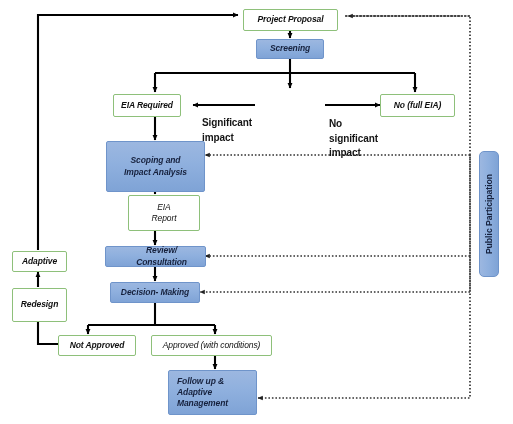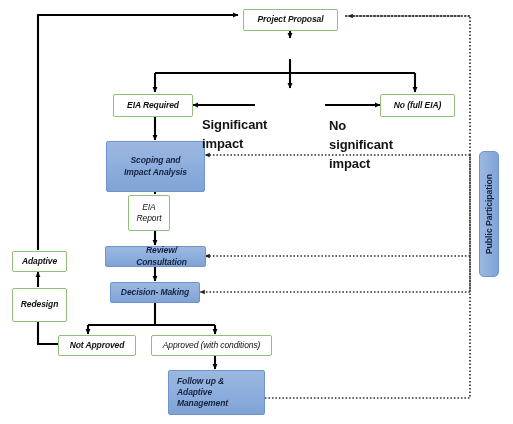--- a/index.html
+++ b/index.html
@@ -28,21 +28,21 @@
     border:1.3px solid #8ec07a;
     color:#101010;
   }
   .blue{
     background:linear-gradient(180deg,#9cb7e0 0%,#8fb0de 45%,#7fa3d6 100%);
     border:1.1px solid #6f94ca;
     color:#16213d;
   }
   .edge-label{
     position:absolute;
-    font-size:13px;
+    font-size:10px;
     font-weight:bold;
     color:#141414;
     line-height:1.45;
     letter-spacing:-0.1px;
     text-align:left;
     white-space:pre-line;
   }
   .vbar{
     position:absolute;
     border-radius:5px;
@@ -128,41 +128,42 @@
       <path d="M470,155 L470,292"></path>
     </g>
 
     <g stroke="#333" stroke-width="1.7" fill="none" stroke-dasharray="1.6,1.9">
       <path d="M460,16 L348,16" marker-end="url(#ahd)"></path>
     </g>
   </svg>
 
   <div class="node green" style="left:243px;top:9px;width:95px;height:22px;">Project Proposal</div>
 
+  <div class="node blue" style="left:256px;top:39px;width:68px;height:20px;">Screening</div>
 
-  <div class="node green" style="left:113px;top:94px;width:80px;height:23px;">EIA Required</div>
+  <div class="node green" style="left:113px;top:94px;width:68px;height:23px;">EIA Required</div>
 
 
   <div class="node green" style="left:380px;top:94px;width:75px;height:23px;">No (full EIA)</div>
 
   <div class="node blue" style="left:106px;top:141px;width:99px;height:51px;white-space:pre-line;">Scoping and
 Impact Analysis</div>
 
-  <div class="node green" style="left:128px;top:195px;width:42px;height:36px;white-space:pre-line;font-weight:normal;">EIA
+  <div class="node green" style="left:128px;top:195px;width:72px;height:36px;white-space:pre-line;font-weight:normal;">EIA
 Report</div>
 
   <div class="node blue" style="left:105px;top:246px;width:101px;height:21px;padding-left:16px;">Review/ Consultation</div>
 
   <div class="node blue" style="left:110px;top:282px;width:90px;height:21px;">Decision- Making</div>
 
   <div class="node green" style="left:58px;top:335px;width:78px;height:21px;">Not Approved</div>
 
   <div class="node green" style="left:151px;top:335px;width:121px;height:21px;font-weight:normal;">Approved (with conditions)</div>
 
-  <div class="node blue left-al" style="left:168px;top:370px;width:97px;height:45px;white-space:pre-line;">Follow up &amp;
+  <div class="node blue left-al" style="left:168px;top:370px;width:89px;height:45px;white-space:pre-line;">Follow up &amp;
 Adaptive
 Management</div>
 
   <div class="node green" style="left:12px;top:288px;width:55px;height:34px;">Redesign</div>
 
   <div class="node green" style="left:12px;top:251px;width:55px;height:21px;">Adaptive</div>
 
   <div class="edge-label" style="left:202px;top:116px;width:60px;">Significant
 impact</div>
 

